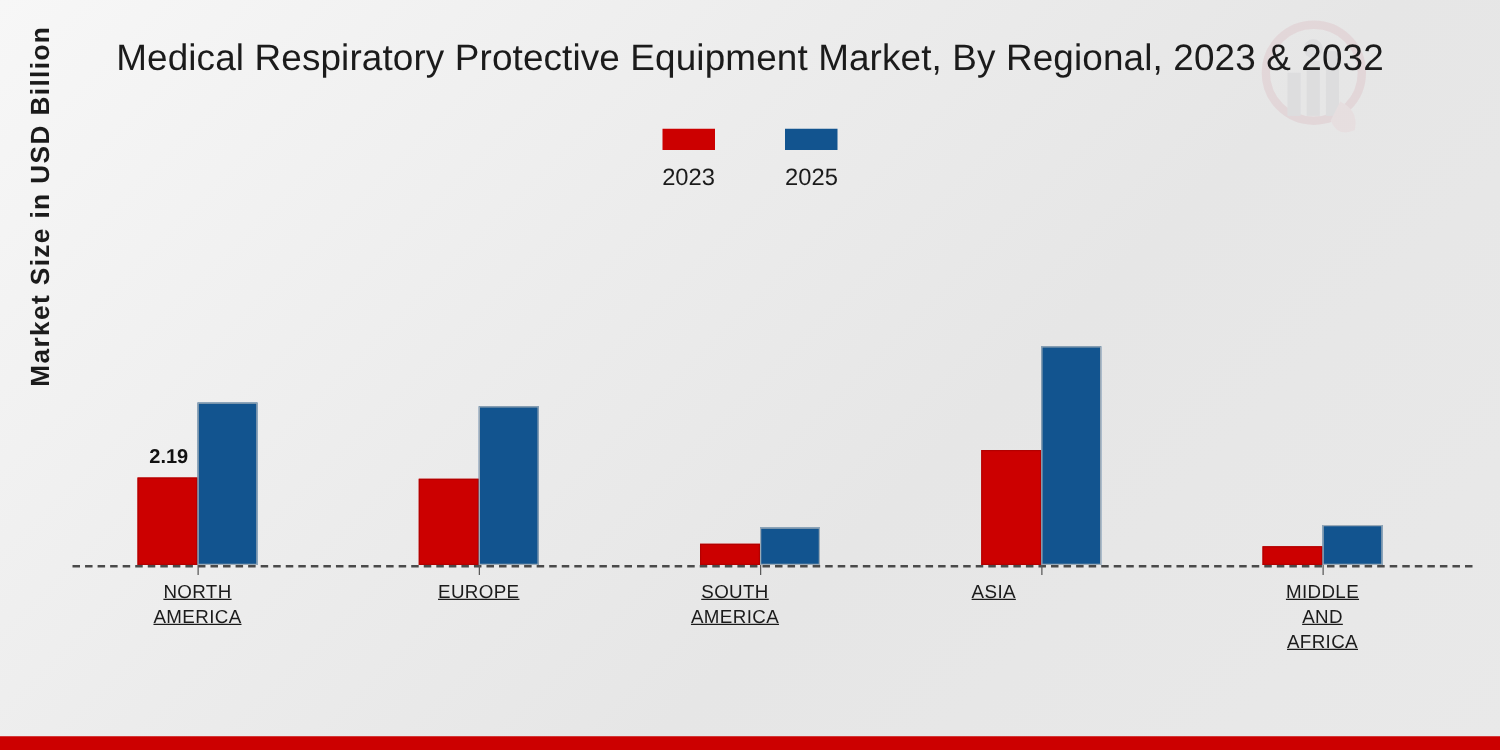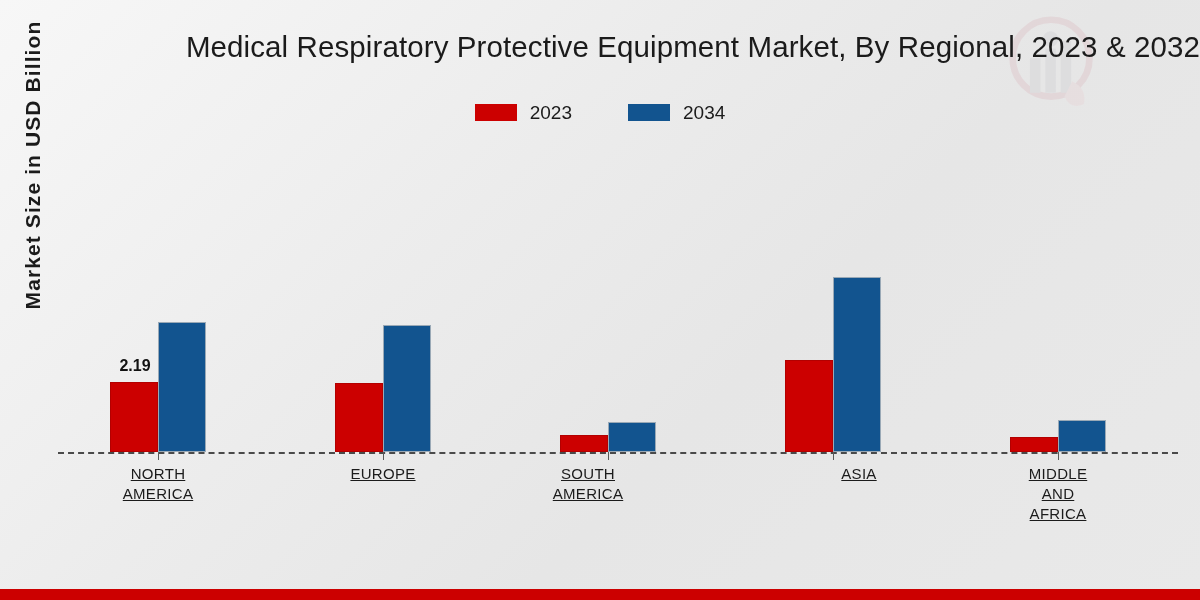--- a/index.html
+++ b/index.html
@@ -32,21 +32,21 @@
     opacity: 0.30;
     pointer-events: none;
   }
 
   
   .chart-title {
     position: absolute;
     left: 0;
     top: 30px;
     width: 1200px;
-    text-align: right;
+    text-align: center;
     font-size: 29.5px;
     font-weight: 400;
     color: #1b1b1b;
     letter-spacing: 0.1px;
     white-space: nowrap;
   }
 
   
   .legend {
     position: absolute;
@@ -55,20 +55,21 @@
     width: 1200px;
     display: flex;
     justify-content: center;
     align-items: center;
     gap: 56px;
   }
   .legend-item {
     display: flex;
     align-items: center;
     gap: 13px;
+    flex-direction: column;
   }
   .legend-swatch {
     width: 42px;
     height: 17px;
     display: block;
   }
   .legend-label {
     font-size: 19px;
     color: #1b1b1b;
     line-height: 1;
@@ -186,21 +187,21 @@
 
   <div class="chart-title">Medical Respiratory Protective Equipment Market, By Regional, 2023 &amp; 2032</div>
 
   <div class="legend">
     <div class="legend-item">
       <span class="legend-swatch" style="background:#cc0000"></span>
       <span class="legend-label">2023</span>
     </div>
     <div class="legend-item">
       <span class="legend-swatch" style="background:#12548f"></span>
-      <span class="legend-label">2034</span>
+      <span class="legend-label">2025</span>
     </div>
   </div>
 
   <div class="y-axis-title">Market Size in USD Billion</div>
 
   <div class="plot-area">
 
     <div class="baseline"></div>
 
     <div class="group" style="left:52px; width:96px;">
@@ -238,21 +239,21 @@
       <div>AMERICA</div>
     </div>
 
     <div class="group" style="left:727px; width:96px;">
       <div class="bar s2023" style="height:92px;">
         <span class="bar-value"></span>
       </div>
       <div class="bar s2032" style="height:175px;"></div>
     </div>
     <div class="tick" style="left:775px;"></div>
-    <div class="cat-label" style="left:716px;">
+    <div class="cat-label" style="left:652px;">
       <div>ASIA</div>
     </div>
 
     <div class="group" style="left:952px; width:96px;">
       <div class="bar s2023" style="height:15px;">
         <span class="bar-value"></span>
       </div>
       <div class="bar s2032" style="height:32px;"></div>
     </div>
     <div class="tick" style="left:1000px;"></div>

